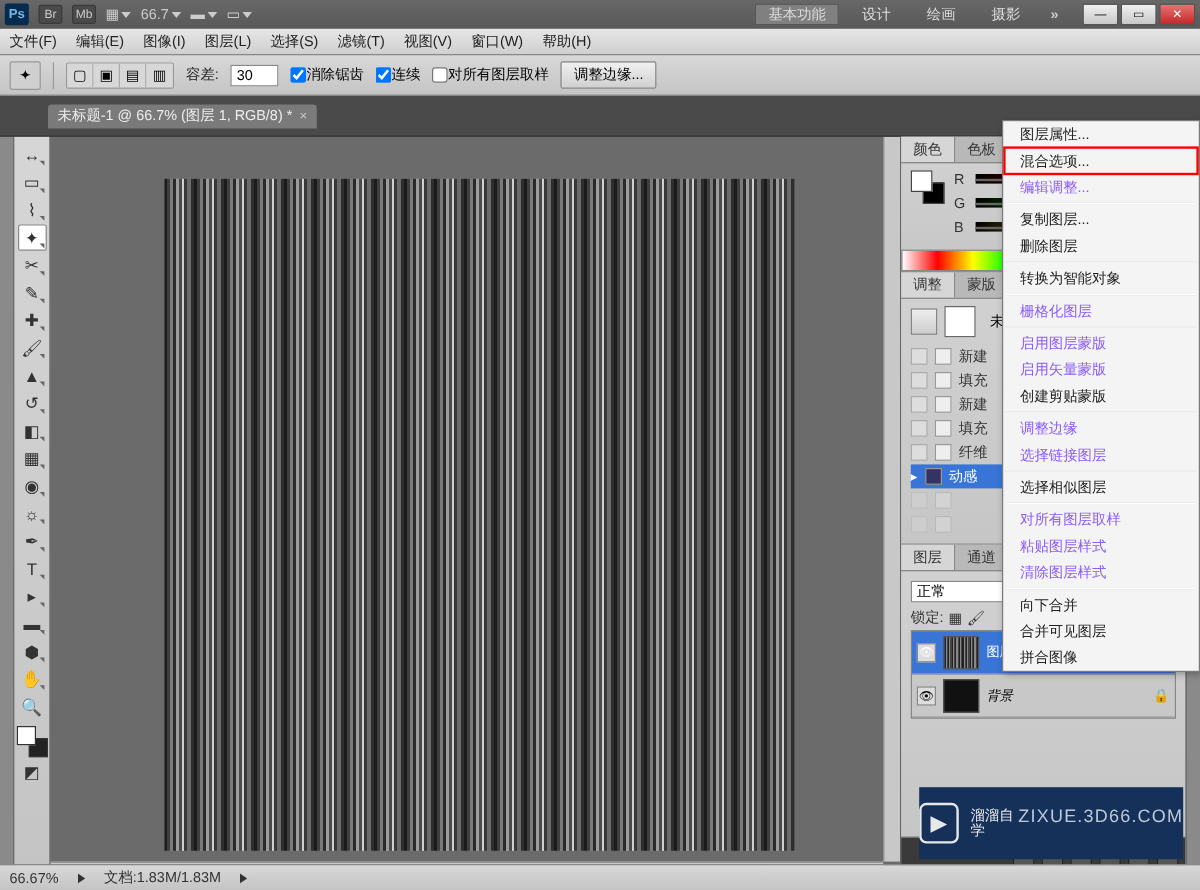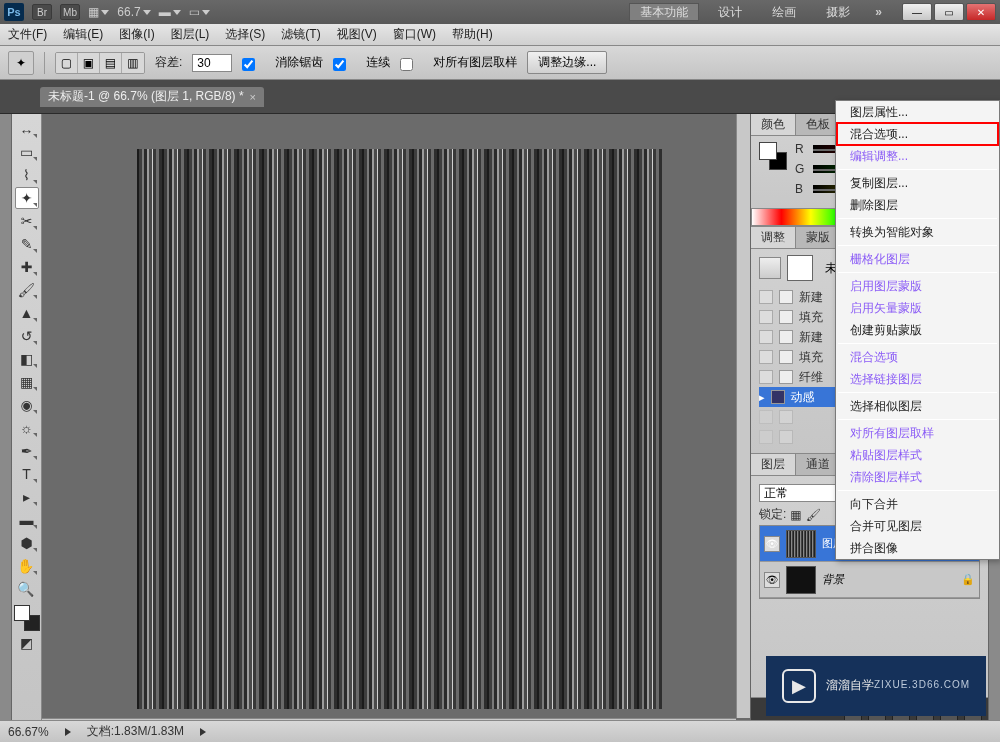--- a/index.html
+++ b/index.html
@@ -24,21 +24,21 @@
 .menu-item { color: #222; font-size: 12px; }
 
 
 .options-bar { height: 34px; background: linear-gradient(#d8d8d8,#c4c4c4); border-bottom: 1px solid #888; display: flex; align-items: center; padding: 0 8px; gap: 10px; }
 .opt-icon { width: 26px; height: 24px; background: #d0d0d0; border: 1px solid #999; border-radius: 2px; display: flex; align-items: center; justify-content: center; }
 .opt-seg { display: flex; border: 1px solid #999; border-radius: 2px; overflow: hidden; }
 .opt-seg div { width: 22px; height: 20px; background: #d8d8d8; border-right: 1px solid #aaa; display: flex; align-items: center; justify-content: center; }
 .opt-seg div:last-child { border-right: none; }
 .opt-label { color: #222; }
 .opt-input { width: 40px; height: 18px; border: 1px solid #888; background: white; padding: 0 4px; }
-.opt-check { display: flex; align-items: flex-end; gap: 20px; }
+.opt-check { display: flex; align-items: center; gap: 0; }
 .opt-check input { width: 13px; height: 13px; }
 .opt-btn { padding: 2px 10px; background: linear-gradient(#f0f0f0,#d0d0d0); border: 1px solid #888; border-radius: 2px; }
 
 
 .doc-tabs { height: 34px; background: #4a4a4a; border-bottom: 1px solid #2a2a2a; display: flex; align-items: center; padding-left: 40px; }
 .doc-tab { height: 20px; background: #7a7a7a; color: #eee; padding: 0 8px; display: flex; align-items: center; gap: 6px; border-radius: 3px 3px 0 0; font-size: 11px; }
 .doc-close { color: #ccc; font-size: 11px; }
 
 
 .main { display: flex; height: calc(742px - 24px - 22px - 34px - 22px - 22px); }
@@ -113,21 +113,21 @@
 .ctx-highlight { position: absolute; left: 0; right: 0; border: 2px solid red; height: 24px; pointer-events: none; }
 
 
 .statusbar { position: absolute; bottom: 0; left: 0; right: 0; height: 22px; background: linear-gradient(#d8d8d8,#c4c4c4); border-top: 1px solid #888; display: flex; align-items: center; padding: 0 8px; gap: 16px; font-size: 11px; color: #333; }
 .status-tri { width: 0; height: 0; border-top: 4px solid transparent; border-bottom: 4px solid transparent; border-left: 6px solid #333; }
 
 
 .watermark { position: absolute; right: 14px; bottom: 26px; width: 220px; height: 60px; background: #15315a; color: #e8e8e8; display: flex; align-items: center; justify-content: center; font-size: 18px; gap: 10px; z-index: 5; }
 .wm-logo { width: 34px; height: 34px; border: 2px solid #e8e8e8; border-radius: 6px; display: flex; align-items: center; justify-content: center; font-size: 18px; }
 .wm-text { display: flex; flex-direction: row; line-height: 1.1; }
-.wm-sub { font-size: 10px; letter-spacing: 1px; color: #bcc9da; }
+.wm-sub { font-size: 15px; letter-spacing: 1px; color: #bcc9da; }
 
 
 .bottom-strip { height: 34px; background: #3a3a3a; margin-top: auto; display: flex; align-items: center; justify-content: flex-end; gap: 6px; padding: 0 6px; }
 .bs-icon { width: 18px; height: 18px; background: #555; border: 1px solid #222; }
 
 .sep-v { width: 1px; height: 22px; background: #999; }
 </style>
 </head>
 <body>
 
@@ -387,21 +387,21 @@
     <div class="ctx-item">删除图层</div>
     <div class="ctx-sep"></div>
     <div class="ctx-item">转换为智能对象</div>
     <div class="ctx-sep"></div>
     <div class="ctx-item disabled">栅格化图层</div>
     <div class="ctx-sep"></div>
     <div class="ctx-item disabled">启用图层蒙版</div>
     <div class="ctx-item disabled">启用矢量蒙版</div>
     <div class="ctx-item">创建剪贴蒙版</div>
     <div class="ctx-sep"></div>
-    <div class="ctx-item disabled">混合选项</div>
+    <div class="ctx-item disabled">调整边缘</div>
     <div class="ctx-item disabled">选择链接图层</div>
     <div class="ctx-sep"></div>
     <div class="ctx-item">选择相似图层</div>
     <div class="ctx-sep"></div>
     <div class="ctx-item disabled">对所有图层取样</div>
     <div class="ctx-item disabled">粘贴图层样式</div>
     <div class="ctx-item disabled">清除图层样式</div>
     <div class="ctx-sep"></div>
     <div class="ctx-item">向下合并</div>
     <div class="ctx-item">合并可见图层</div>

